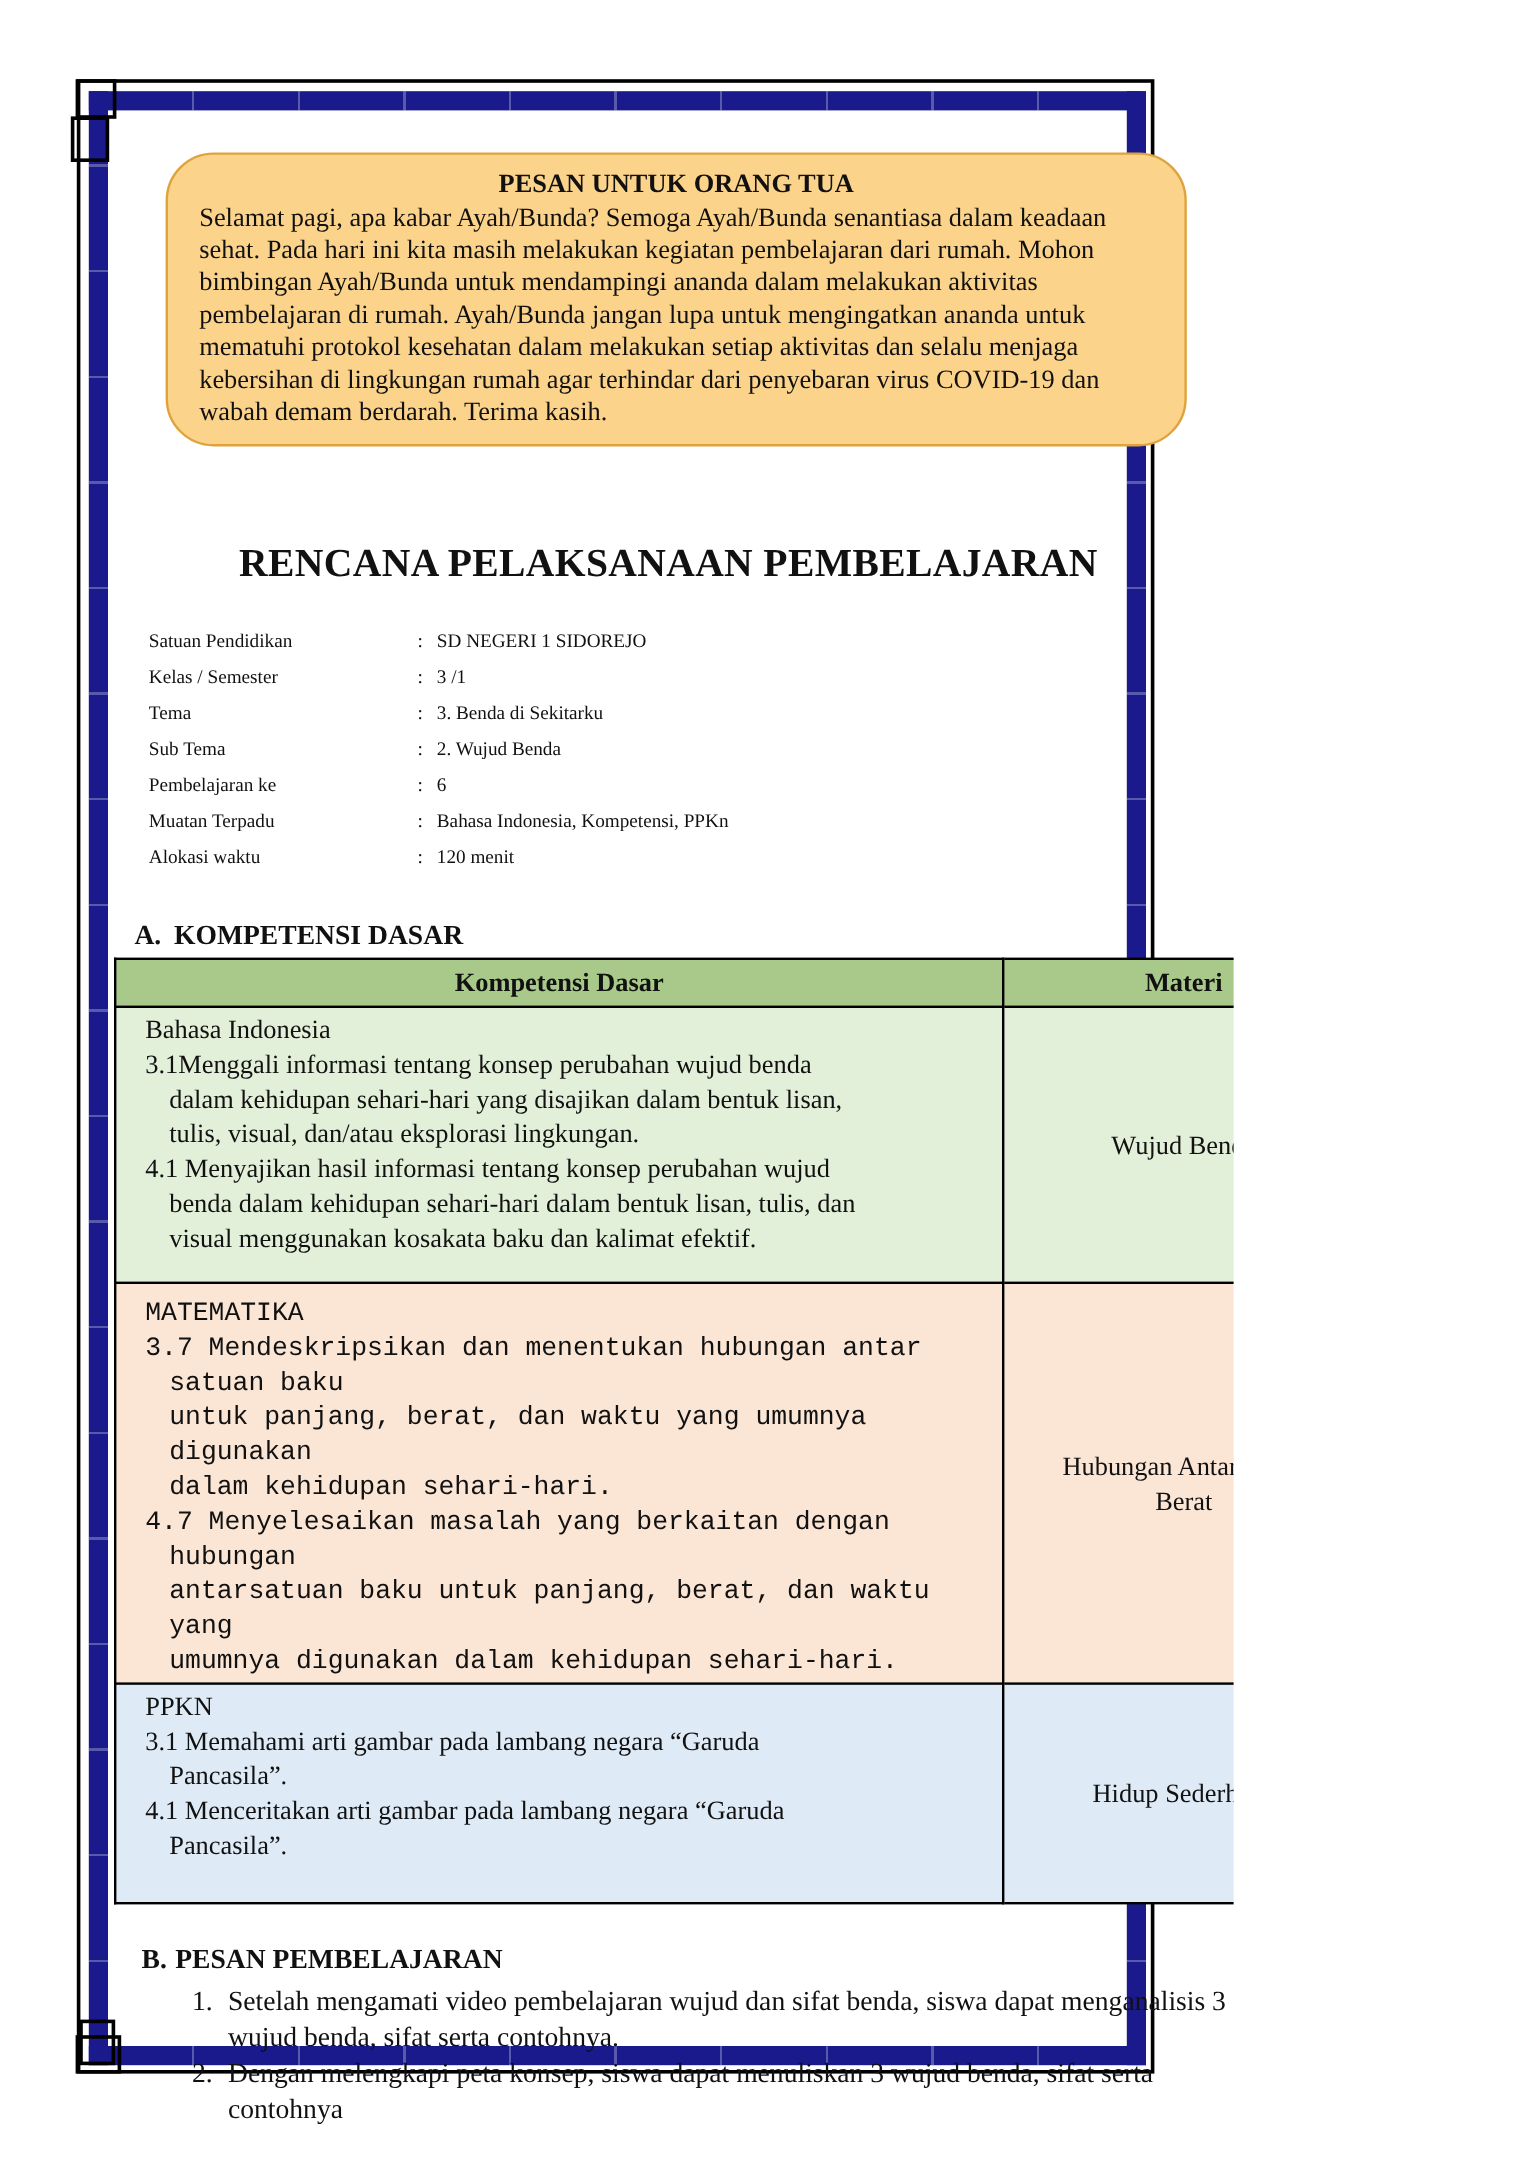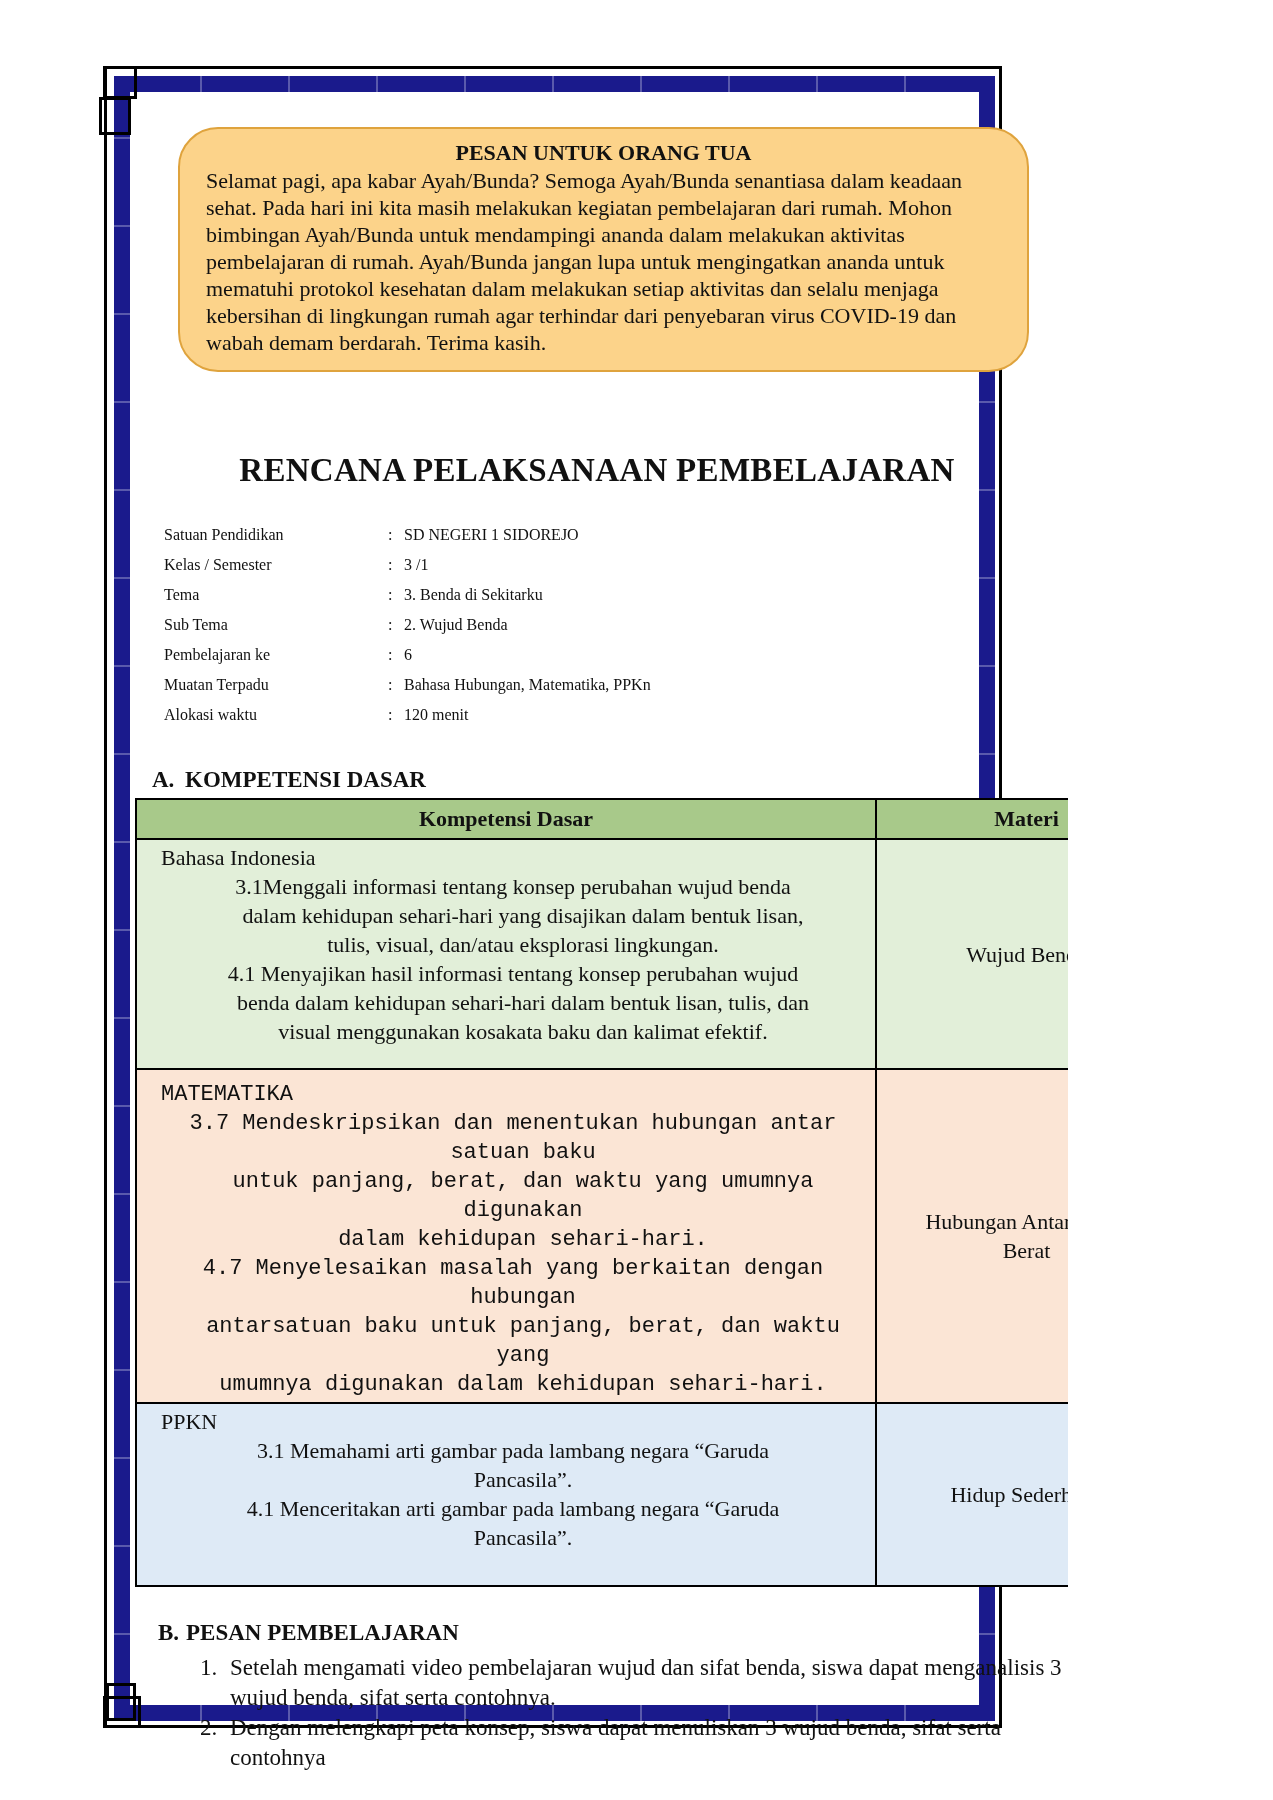--- a/index.html
+++ b/index.html
@@ -3,21 +3,21 @@
 <meta charset="utf-8">
 <style>
   html, body { margin: 0; padding: 0; }
   body {
     width: 1273px; height: 1800px;
     background: #ffffff;
     font-family: "Liberation Serif", serif;
     color: var(--text, #111);
     overflow: hidden;
   }
-  .page { position: relative; width: 1028px; height: 1800px; overflow: hidden; background: #fff; margin-left: 40px; }
+  .page { position: relative; width: 1028px; height: 1800px; overflow: hidden; background: #fff; }
 
   
   .frame-black {
     position: absolute; left: 64px; top: 66px; right: 66px; bottom: 72px;
     border: 3px solid #000;
   }
   .band { position: absolute; background: var(--border-navy, #1a1a8c); }
   .band-top, .band-bottom {
     left: 74px; right: 73px; height: 16px;
     background-image: repeating-linear-gradient(90deg, rgba(255,255,255,0) 0 86px, rgba(255,255,255,.28) 86px 88px);
@@ -90,21 +90,21 @@
   td.kd-cell {
     vertical-align: top;
     padding: 3px 10px 3px 24px;
     font-size: 22px; line-height: 29px;
   }
   td.mat-cell {
     vertical-align: middle; text-align: center;
     font-size: 22px; line-height: 29px;
     white-space: pre-line;
   }
-  .kd-item { padding-left: 20px; text-indent: -20px; white-space: pre-line; text-align: center; }
+  .kd-item { padding-left: 20px; text-indent: -20px; white-space: pre-line; }
   tr.row-bi  { background: var(--row-bi-bg, #e2efd9); }
   tr.row-mat { background: var(--row-mat-bg, #fbe5d5); }
   tr.row-ppkn{ background: var(--row-ppkn-bg, #deeaf6); }
   tr.row-bi  td { height: 222px; }
   tr.row-mat td { height: 240px; }
   tr.row-ppkn td { height: 175px; }
   tr.row-mat td.kd-cell { padding-top: 10px; font-family: Liberation Mono, monospace; }
 
   .tujuan-items { margin: 6px 0 0 65px; font-size: 23px; line-height: 30px; }
   .tujuan-item { display: flex; }
@@ -144,21 +144,21 @@
     </div>
 
     <div class="doc-title">RENCANA PELAKSANAAN PEMBELAJARAN</div>
 
     <div class="kv-list">
       <div class="kv"><span class="k">Satuan Pendidikan</span><span class="sep">:</span><span class="v">SD NEGERI 1 SIDOREJO</span></div>
       <div class="kv"><span class="k">Kelas / Semester</span><span class="sep">:</span><span class="v">3 /1</span></div>
       <div class="kv"><span class="k">Tema</span><span class="sep">:</span><span class="v">3. Benda di Sekitarku</span></div>
       <div class="kv"><span class="k">Sub Tema</span><span class="sep">:</span><span class="v">2. Wujud Benda</span></div>
       <div class="kv"><span class="k">Pembelajaran ke</span><span class="sep">:</span><span class="v">6</span></div>
-      <div class="kv"><span class="k">Muatan Terpadu</span><span class="sep">:</span><span class="v">Bahasa Hubungan, Matematika, PPKn</span></div>
+      <div class="kv"><span class="k">Muatan Terpadu</span><span class="sep">:</span><span class="v">Bahasa Indonesia, Kompetensi, PPKn</span></div>
       <div class="kv"><span class="k">Alokasi waktu</span><span class="sep">:</span><span class="v">120 menit</span></div>
     </div>
 
     <div class="sec-a">
       <div class="sec-heading"><span class="letter">A.</span><span>KOMPETENSI DASAR</span></div>
 
       <table class="kd">
         <colgroup>
             <col class="c-kd">
             <col class="c-mat">

